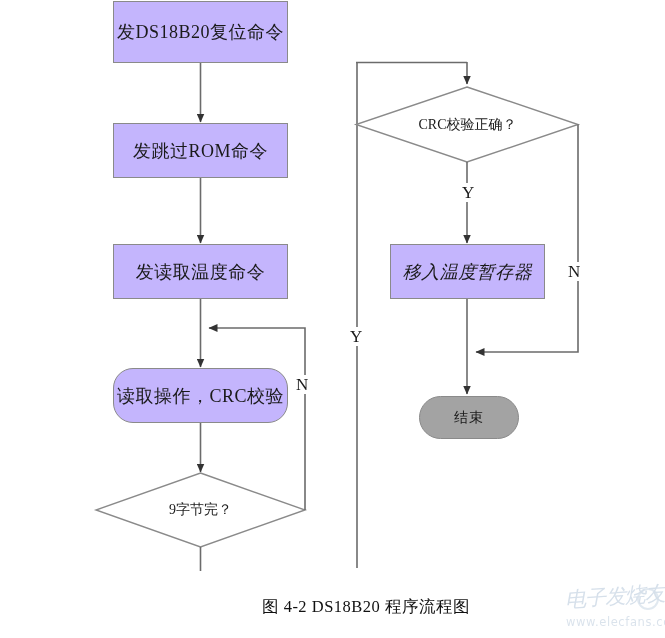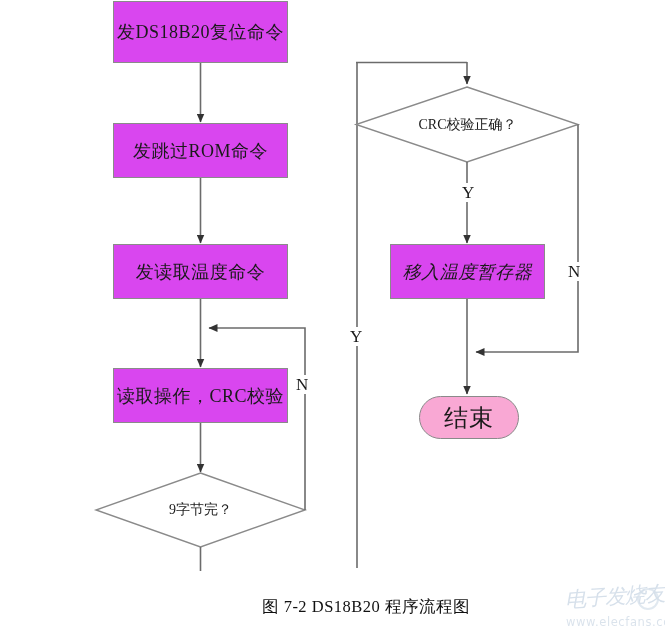--- a/index.html
+++ b/index.html
@@ -20,40 +20,40 @@
   svg.flow {
     position: absolute;
     left: 0;
     top: 0;
     width: 665px;
     height: 638px;
   }
   .node-box {
     position: absolute;
     border: 1px solid #8a8a8a;
-    background: #d946ef;
+    background: #c4b5fd;
     box-sizing: border-box;
     display: flex;
     align-items: center;
     justify-content: center;
     font-size: 18px;
     color: #1a1a1a;
     letter-spacing: 0.5px;
     white-space: nowrap;
   }
   .node-terminator {
     position: absolute;
     border: 1px solid #8a8a8a;
     border-radius: 22px;
-    background: #f9a8d4;
+    background: #a3a3a3;
     box-sizing: border-box;
     display: flex;
     align-items: center;
     justify-content: center;
-    font-size: 24px;
+    font-size: 14px;
     color: #1a1a1a;
     letter-spacing: 1px;
     white-space: nowrap;
   }
   .node-diamond-label {
     position: absolute;
     display: flex;
     align-items: center;
     justify-content: center;
     font-size: 14px;
@@ -160,21 +160,21 @@
   </div>
 
   <div class="node-box" style="left:113px; top:244px; width:175px; height:55px;">
     <span>发读取温度命令</span>
   </div>
 
   <div class="node-box" style="left:113px; top:123px; width:175px; height:55px;">
     <span>发跳过ROM命令</span>
   </div>
 
-  <div class="node-box" style="left:113px; top:368px; width:175px; height:55px;">
+  <div class="node-box" style="left:113px; top:368px; width:175px; height:55px;border-radius:20px;">
     <span>读取操作，CRC校验</span>
   </div>
 
   <div class="node-diamond-label" style="left:130px; top:494px; width:141px; height:32px;">
     <span>9字节完？</span>
   </div>
 
   <div class="node-diamond-label" style="left:390px; top:109px; width:155px; height:32px;">
     <span>CRC校验正确？</span>
   </div>
@@ -197,21 +197,21 @@
 
   <div class="edge-label" style="left:460px; top:183px;">
     <span>Y</span>
   </div>
 
   <div class="edge-label" style="left:566px; top:262px;">
     <span>N</span>
   </div>
 
   <div class="caption" style="left:262px; top:596px;">
-    <span>图 7-2 DS18B20 程序流程图</span>
+    <span>图 4-2 DS18B20 程序流程图</span>
   </div>
 
   <div class="watermark" style="left:566px; top:586px; width:99px; height:44px;">
     <div class="wm-mark"></div>
     <div class="wm-cn">电子发烧友</div>
     <div class="wm-url">www.elecfans.com</div>
   </div>
 
 </div>
 

